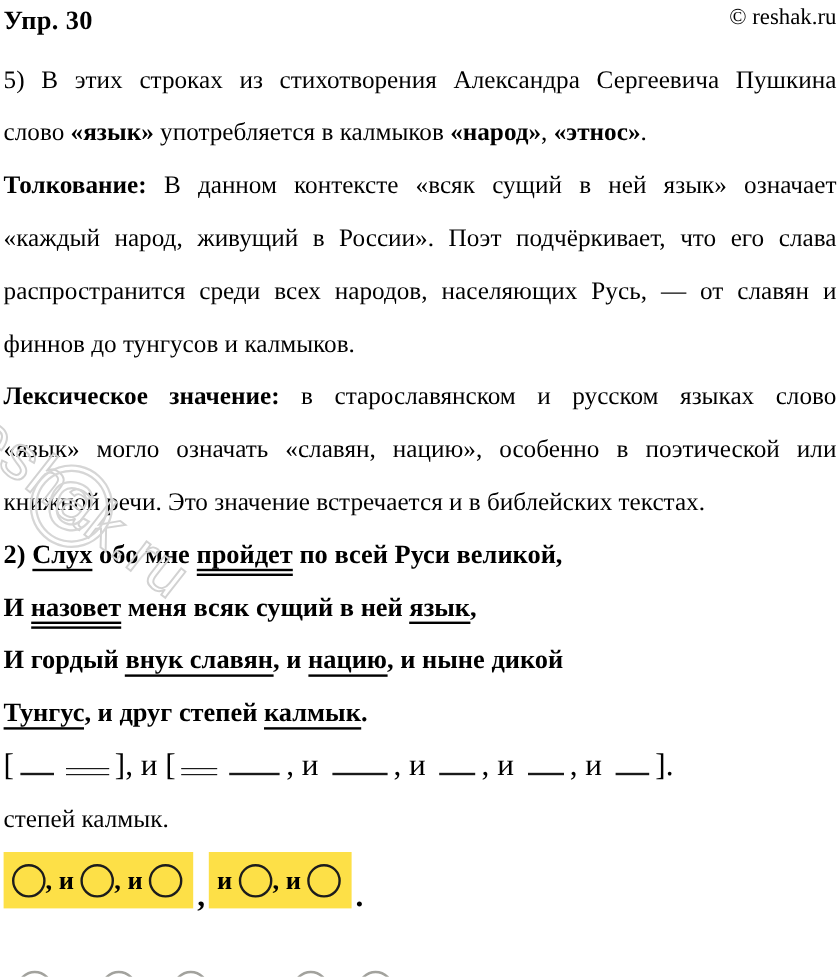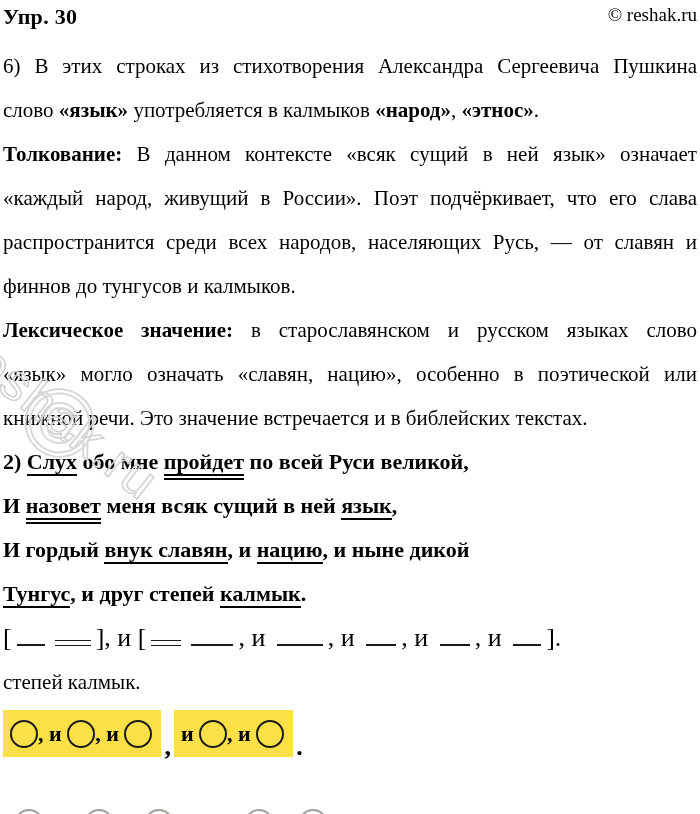--- a/index.html
+++ b/index.html
@@ -41,21 +41,21 @@
 <body>
 
 <div class="page">
 
   <div class="header">
     <span class="ex-title">Упр. 30</span>
     <span class="src">© reshak.ru</span>
   </div>
 
   <div class="para">
-    <div class="jline"><span>6) В этих строках из стихотворения Александра Сергеевича Пушкина</span></div>
+    <div class="jline"><span>5) В этих строках из стихотворения Александра Сергеевича Пушкина</span></div>
     <div class="lline"><span>слово </span><span class="b">«язык»</span><span> употребляется в калмыков </span><span class="b">«народ»</span><span>, </span><span class="b">«этнос»</span><span>.</span></div>
   </div>
 
   <div class="para">
     <div class="jline"><span class="b">Толкование:</span><span> В данном контексте «всяк сущий в ней язык» означает</span></div>
     <div class="jline"><span>«каждый народ, живущий в России». Поэт подчёркивает, что его слава</span></div>
     <div class="jline"><span>распространится среди всех народов, населяющих Русь, — от славян и</span></div>
     <div class="lline"><span>финнов до тунгусов и калмыков.</span></div>
   </div>
 

